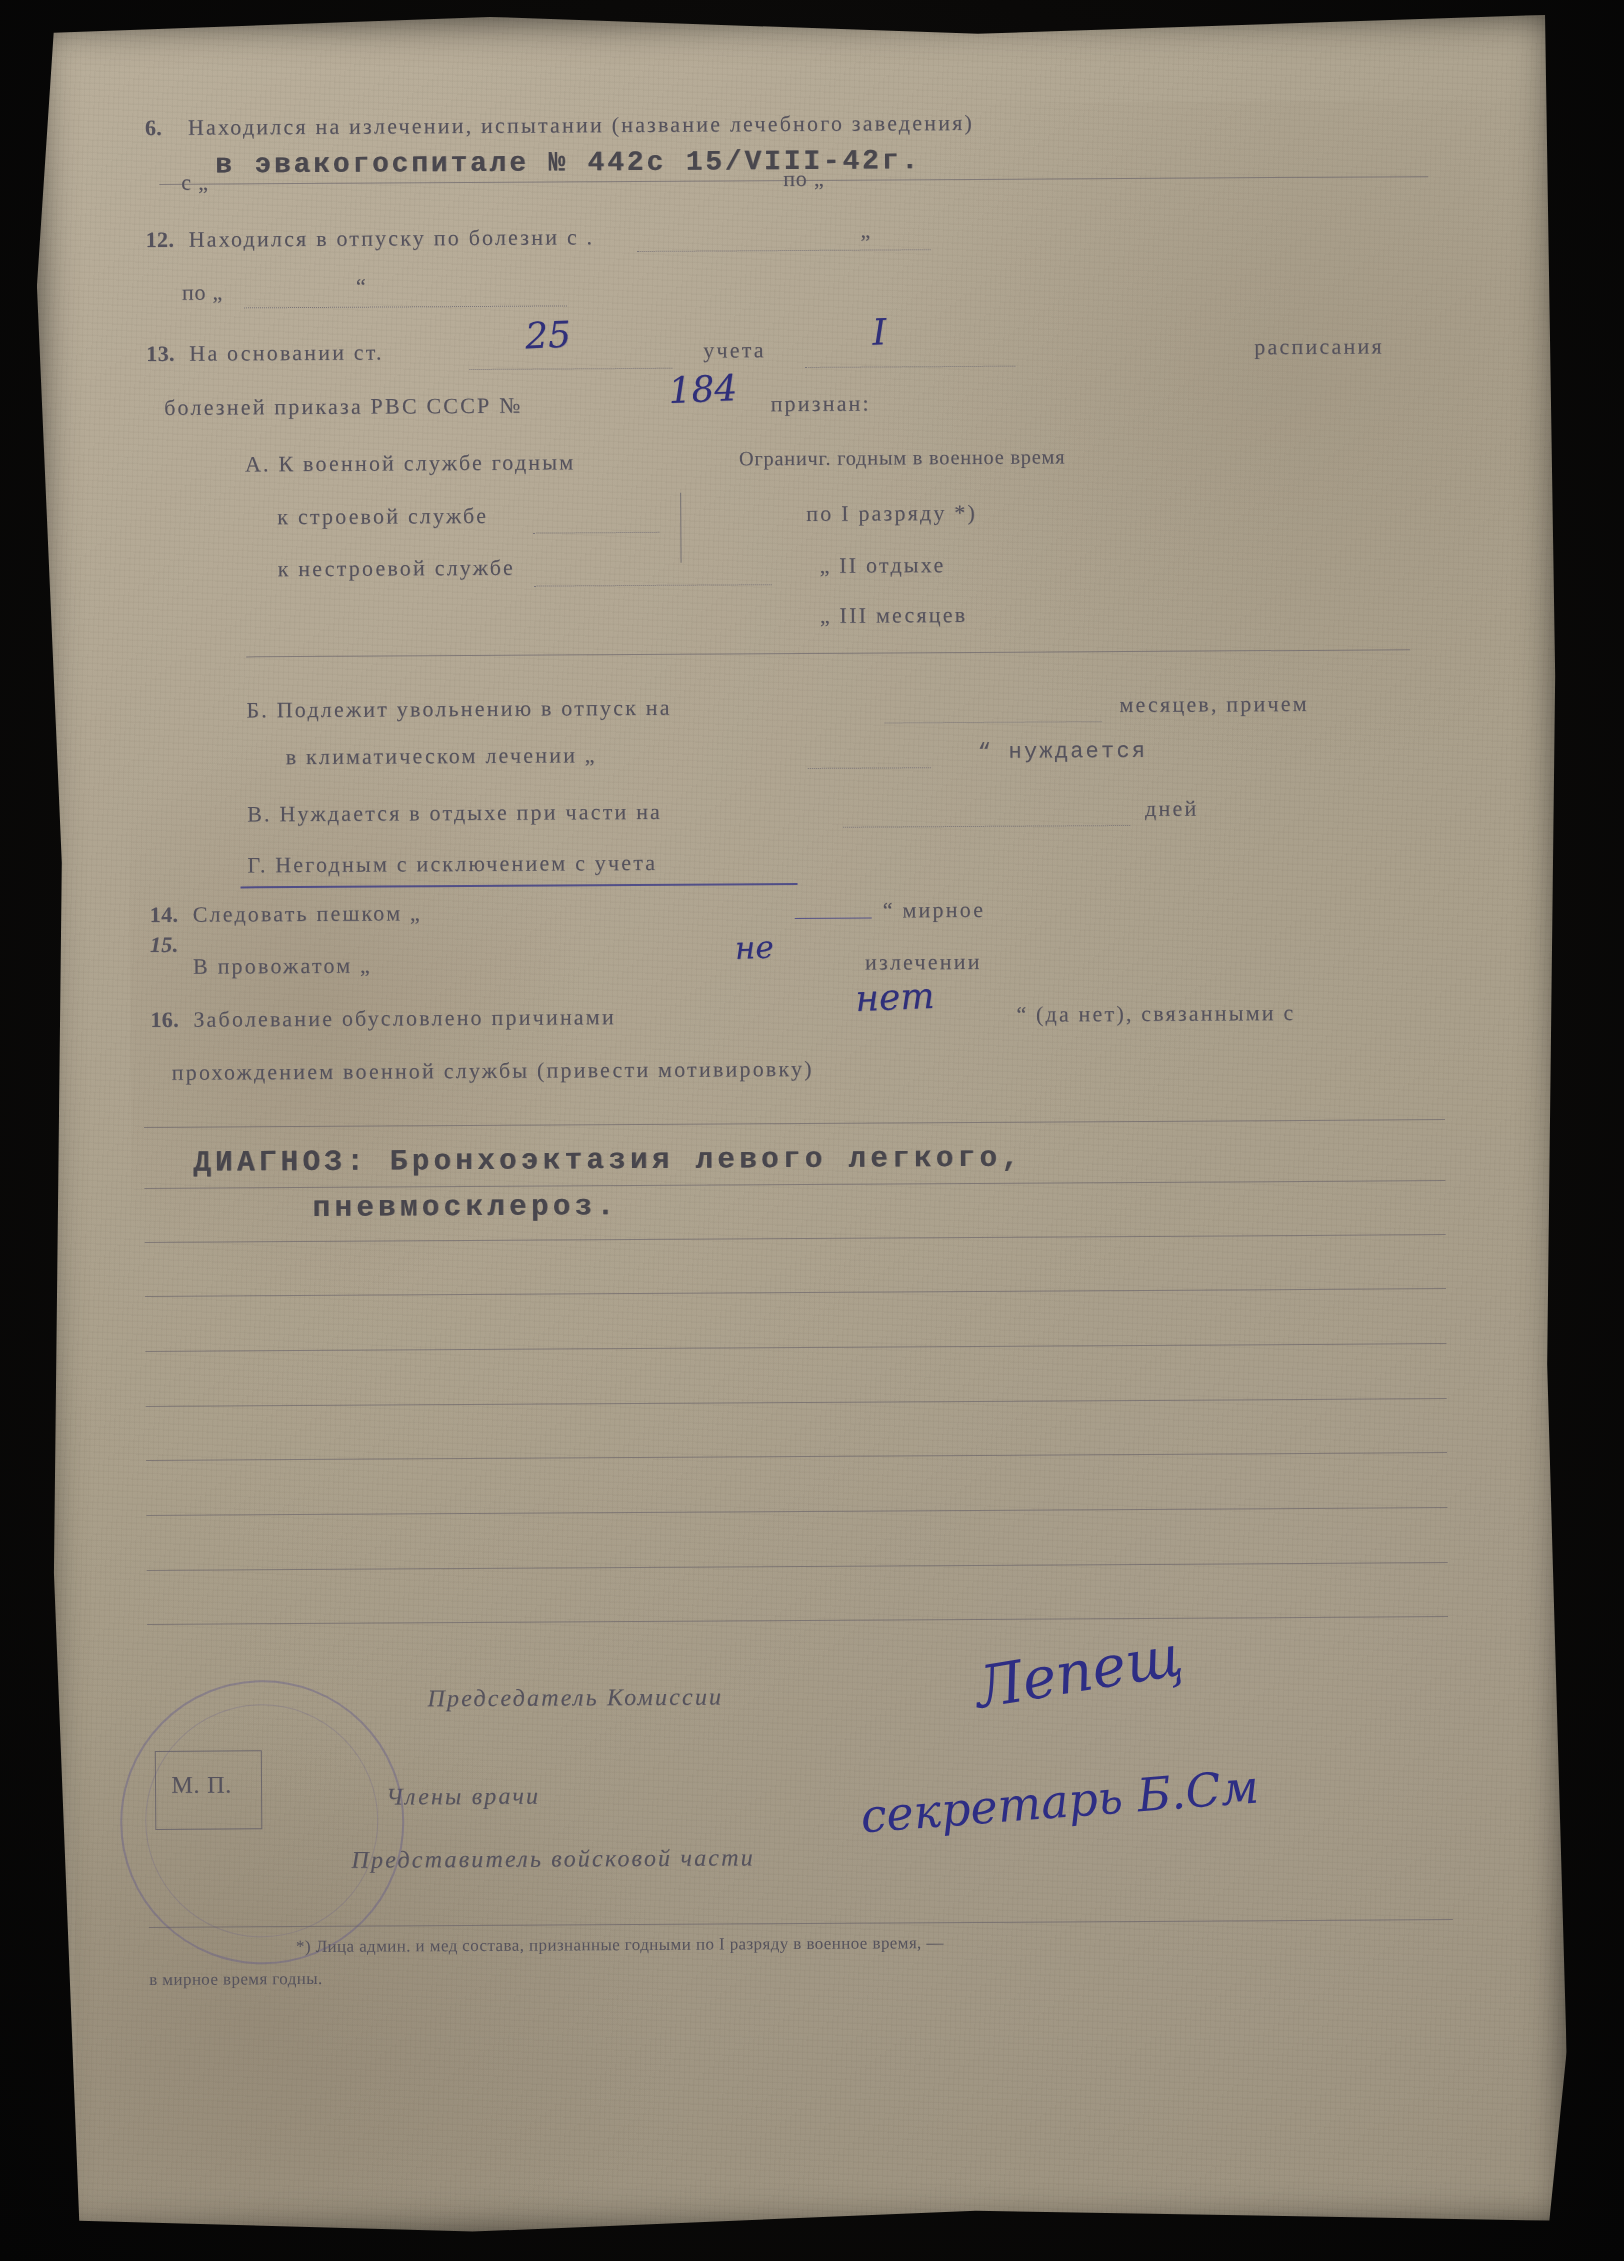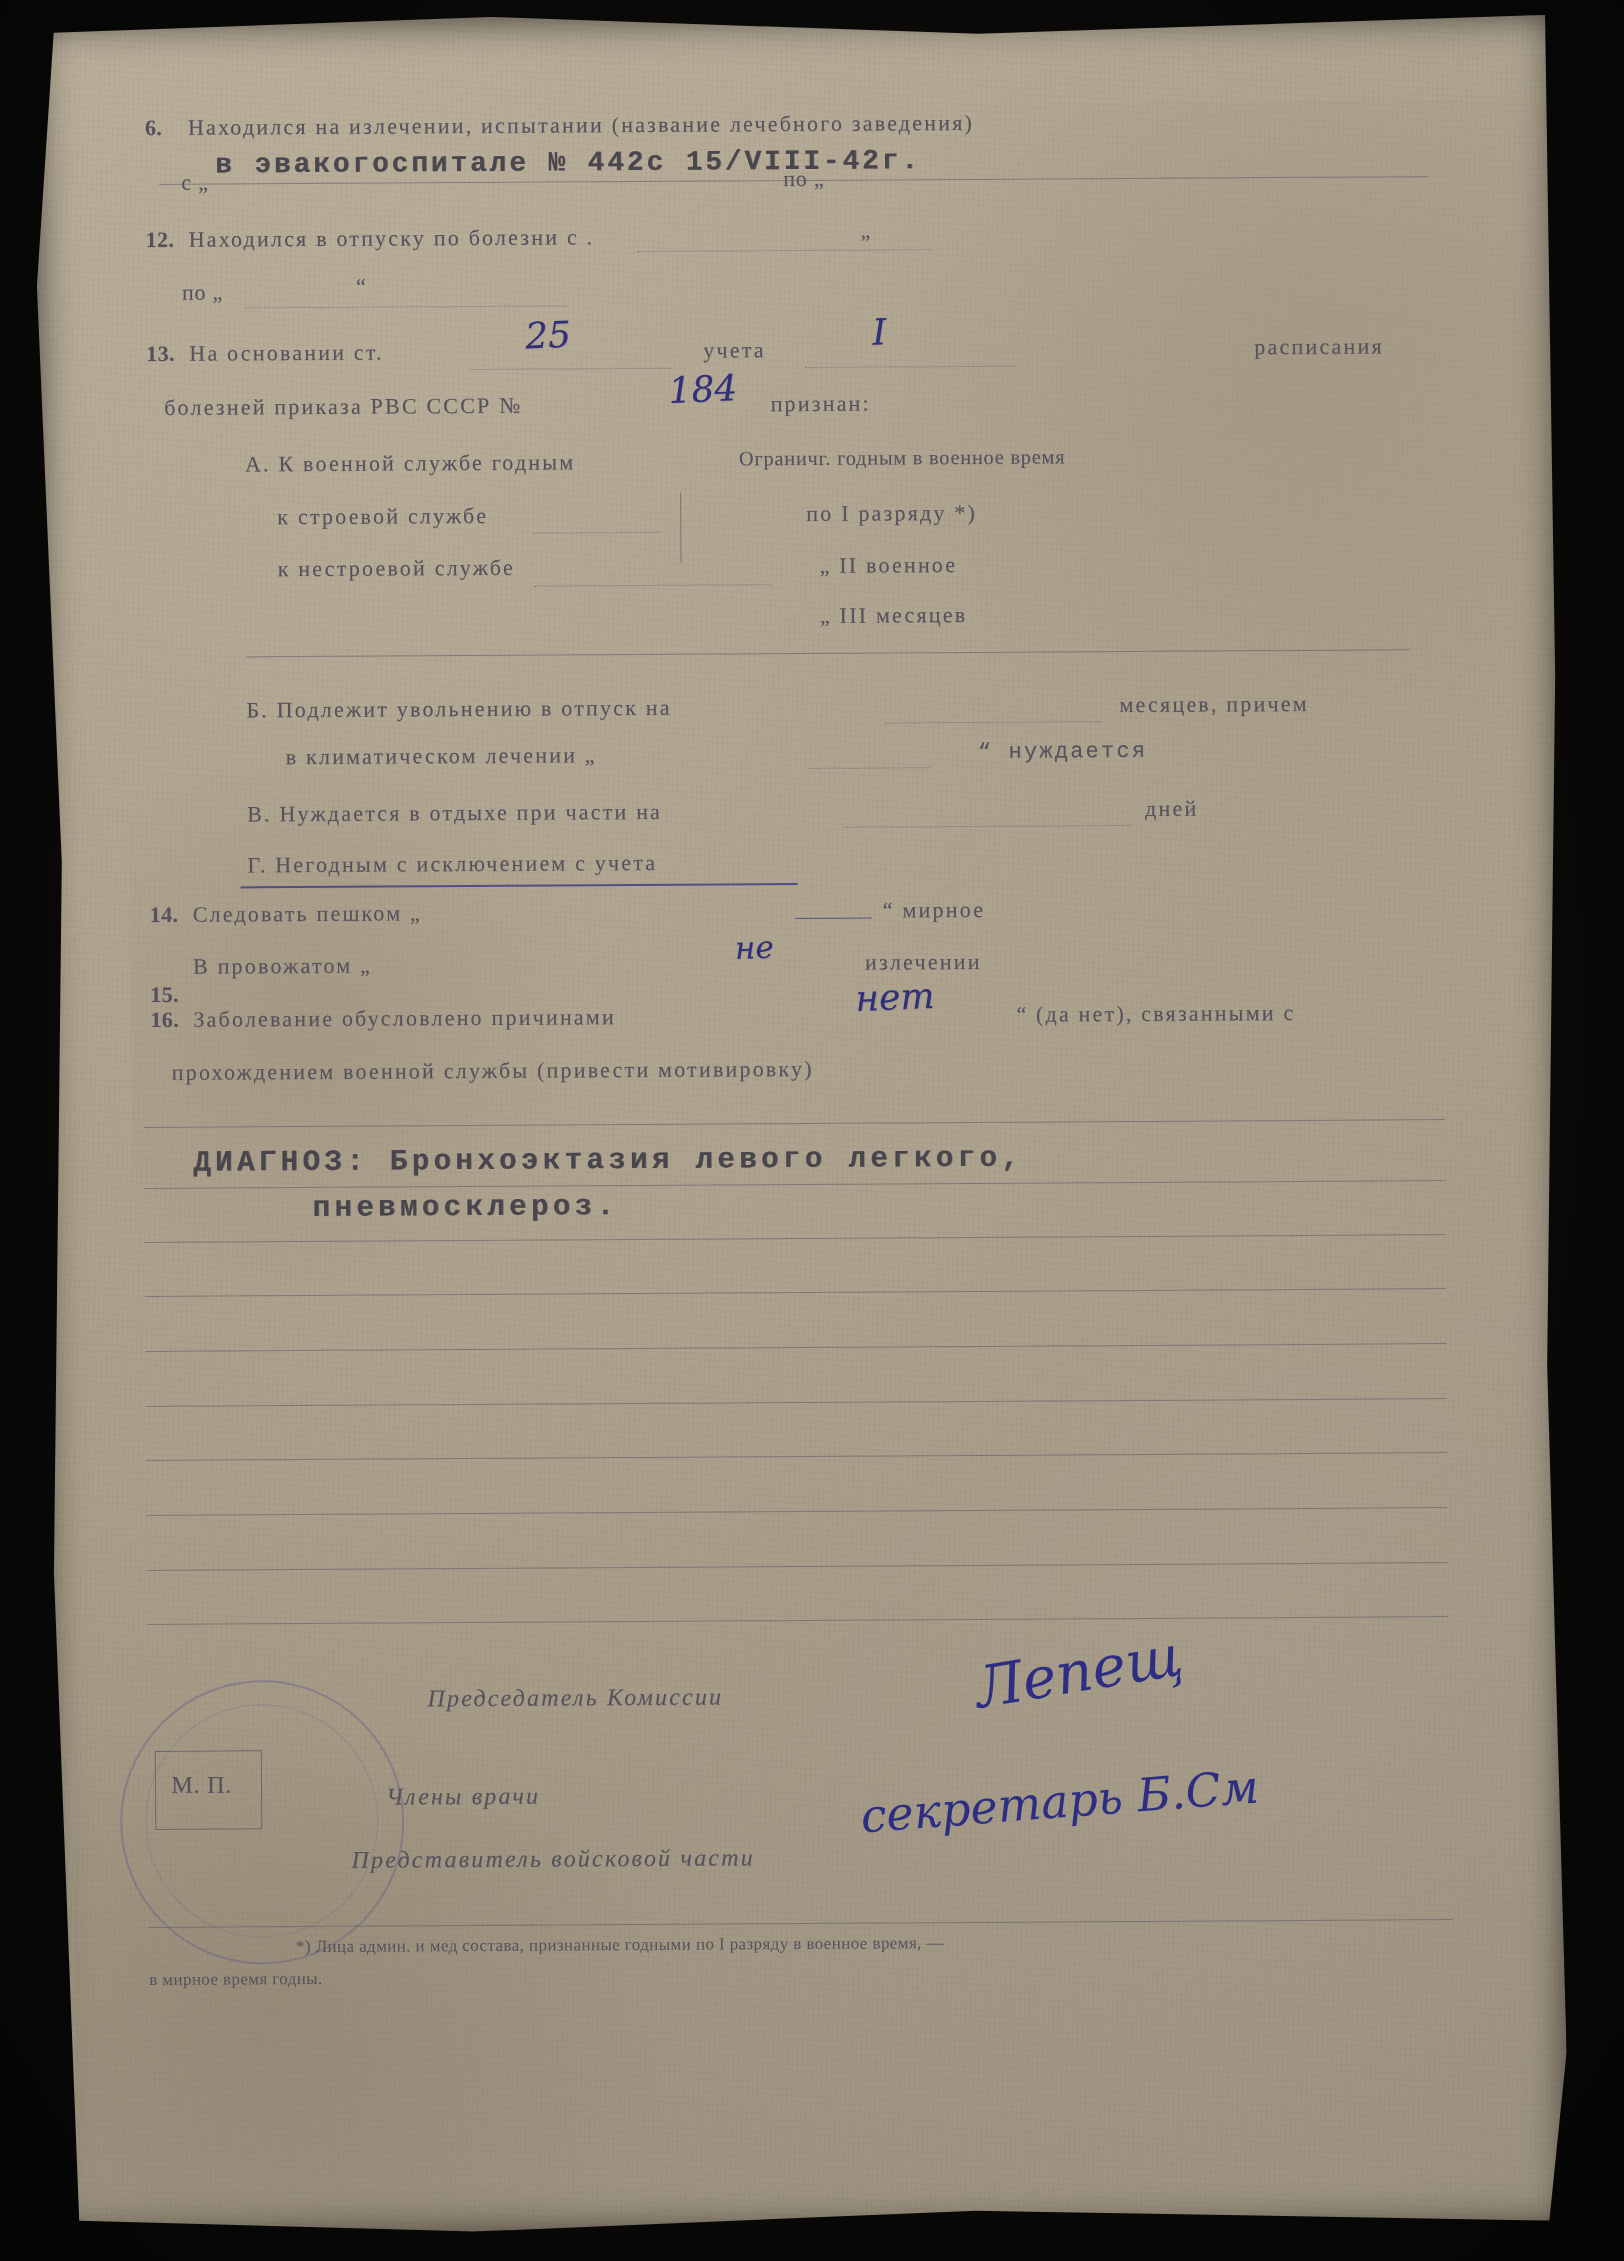--- a/index.html
+++ b/index.html
@@ -228,21 +228,21 @@
     <span class="pr sp" style="left:631px; top:280px;text-align:center;">признан:</span>
     <span class="hw big" style="left:529px; top:258px;">184</span>
 
     <span class="pr sp" style="left:105px; top:337px;">А. К военной службе годным</span>
     <span class="pr" style="left:599px; top:335px; font-size:20.3px;">Ограничг. годным в военное время</span>
 
     <span class="pr sp" style="left:137px; top:390px;">к строевой службе</span>
     <span class="pr sp" style="left:666px; top:390px;">по  I  разряду *)</span>
 
     <span class="pr sp" style="left:137px; top:442px;">к нестроевой службе</span>
-    <span class="pr sp" style="left:679px; top:442px;">„  II  военное</span>
+    <span class="pr sp" style="left:679px; top:442px;">„  II  отдыхе</span>
 
     <span class="pr sp" style="left:679px; top:492px;">„  III  месяцев</span>
 
     <div class="vbar" style="left:540px; top:379px; height:70px;"></div>
     <div class="dots" style="left:393px; top:418px; width:126px;"></div>
     <div class="dots" style="left:393px; top:471px; width:238px;"></div>
     <div class="sep" style="left:105px; top:540px; width:1164px;"></div>
 
     <span class="pr sp" style="left:105px; top:583px;">Б. Подлежит увольнению в отпуск на</span>
     <span class="pr sp" style="left:978px; top:583px;">месяцев,  причем</span>
@@ -257,21 +257,21 @@
     <div class="dots" style="left:701px; top:714px; width:287px;"></div>
 
     <span class="pr sp" style="left:105px; top:738px;">Г. Негодным с исключением с учета</span>
     <div class="ink-underline" style="left:98px; top:770px; width:557px;"></div>
 
     <span class="pr num" style="left:7px; top:787px;">14.</span>
     <span class="pr sp" style="left:50px; top:787px;">Следовать пешком  „</span>
     <span class="pr sp" style="left:740px; top:787px;">“  мирное</span>
     <div class="ink-line" style="left:652px; top:805px; width:77px;"></div>
 
-    <span class="pr num" style="left:7px; top:867px;">15.</span>
+    <span class="pr num" style="left:7px; top:817px;font-style:italic;">15.</span>
     <span class="pr sp" style="left:50px; top:839px;">В провожатом  „</span>
     <span class="pr sp" style="left:722px; top:839px;">излечении</span>
     <span class="hw mid" style="left:592px; top:819px;">не</span>
 
     <span class="pr num" style="left:7px; top:892px;">16.</span>
     <span class="pr sp" style="left:50px; top:892px;">Заболевание обусловлено причинами</span>
     <span class="pr sp" style="left:873px; top:892px;">“  (да  нет), связанными с</span>
     <span class="hw big" style="left:712px; top:867px;">нет</span>
     <span class="pr sp" style="left:28px; top:945px;">прохождением военной службы (привести мотивировку)</span>
 

